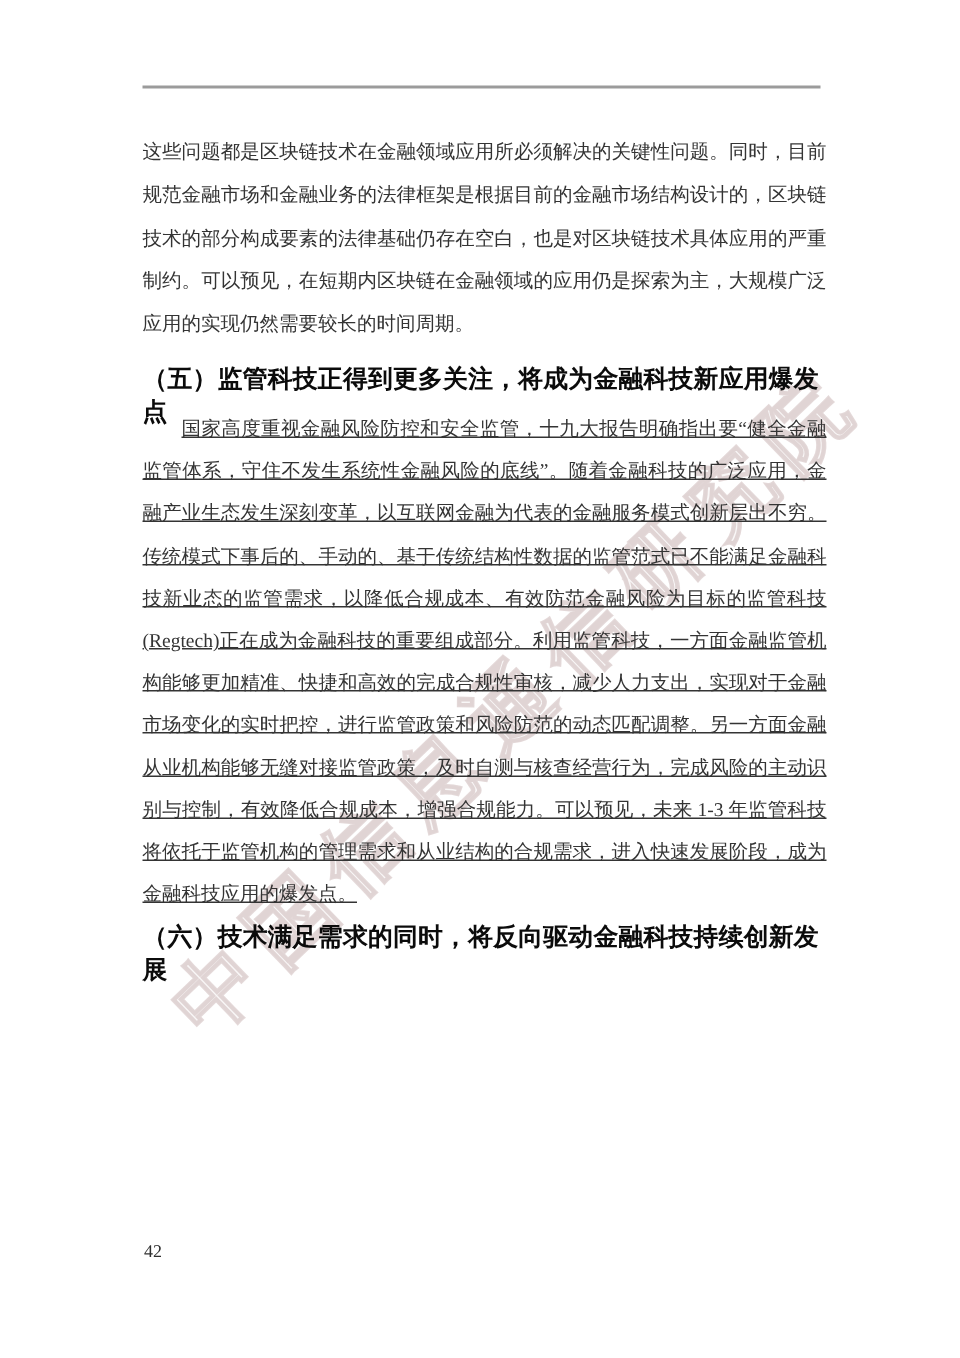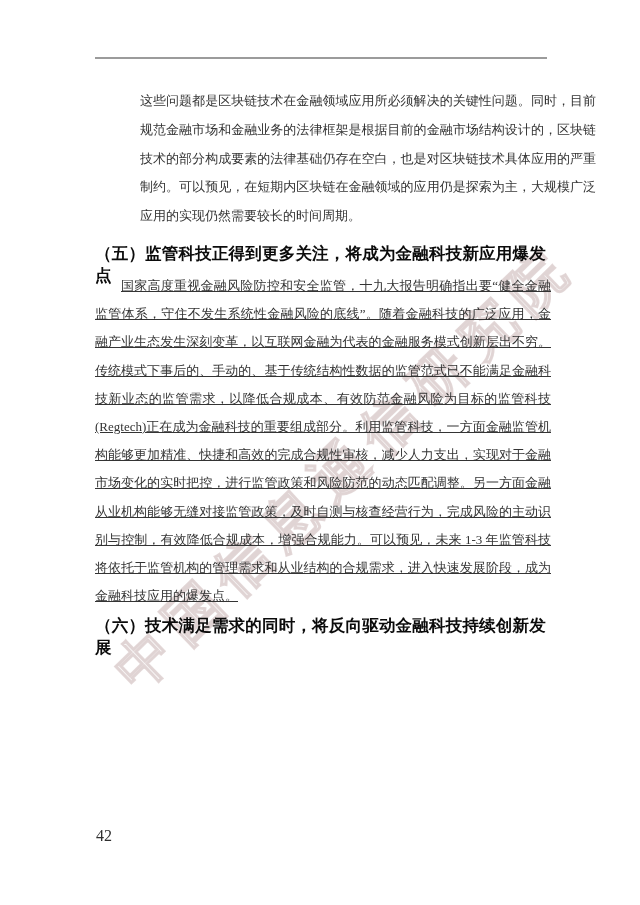--- a/index.html
+++ b/index.html
@@ -45,21 +45,20 @@
     width: 456px;
     font-size: 13px;
     color: #343434;
     text-align: justify;
     letter-spacing: 0px;
     z-index: 2;
   }
   .para-intro {
     top: 74px;
     line-height: 28.8px;
-    margin-left: 45px;
   }
   .section-heading {
     position: absolute;
     left: 95px;
     width: 460px;
     font-family: "Liberation Sans", "DejaVu Sans", sans-serif;
     font-weight: bold;
     font-size: 16.5px;
     line-height: 22px;
     color: #0b0b0b;
@@ -76,21 +75,21 @@
   .heading-6 { top: 600px; }
   .para-6 {
     top: 632px;
     line-height: 26.8px;
     text-indent: 2em;
   }
   .page-number {
     position: absolute;
     left: 96px;
     top: 827px;
-    font-size: 16px;
+    font-size: 12px;
     color: #2f2f2f;
     z-index: 2;
     font-family: "Liberation Serif", "DejaVu Serif", serif;
   }
 </style>
 </head>
 <body>
 
 <div class="page">
 

